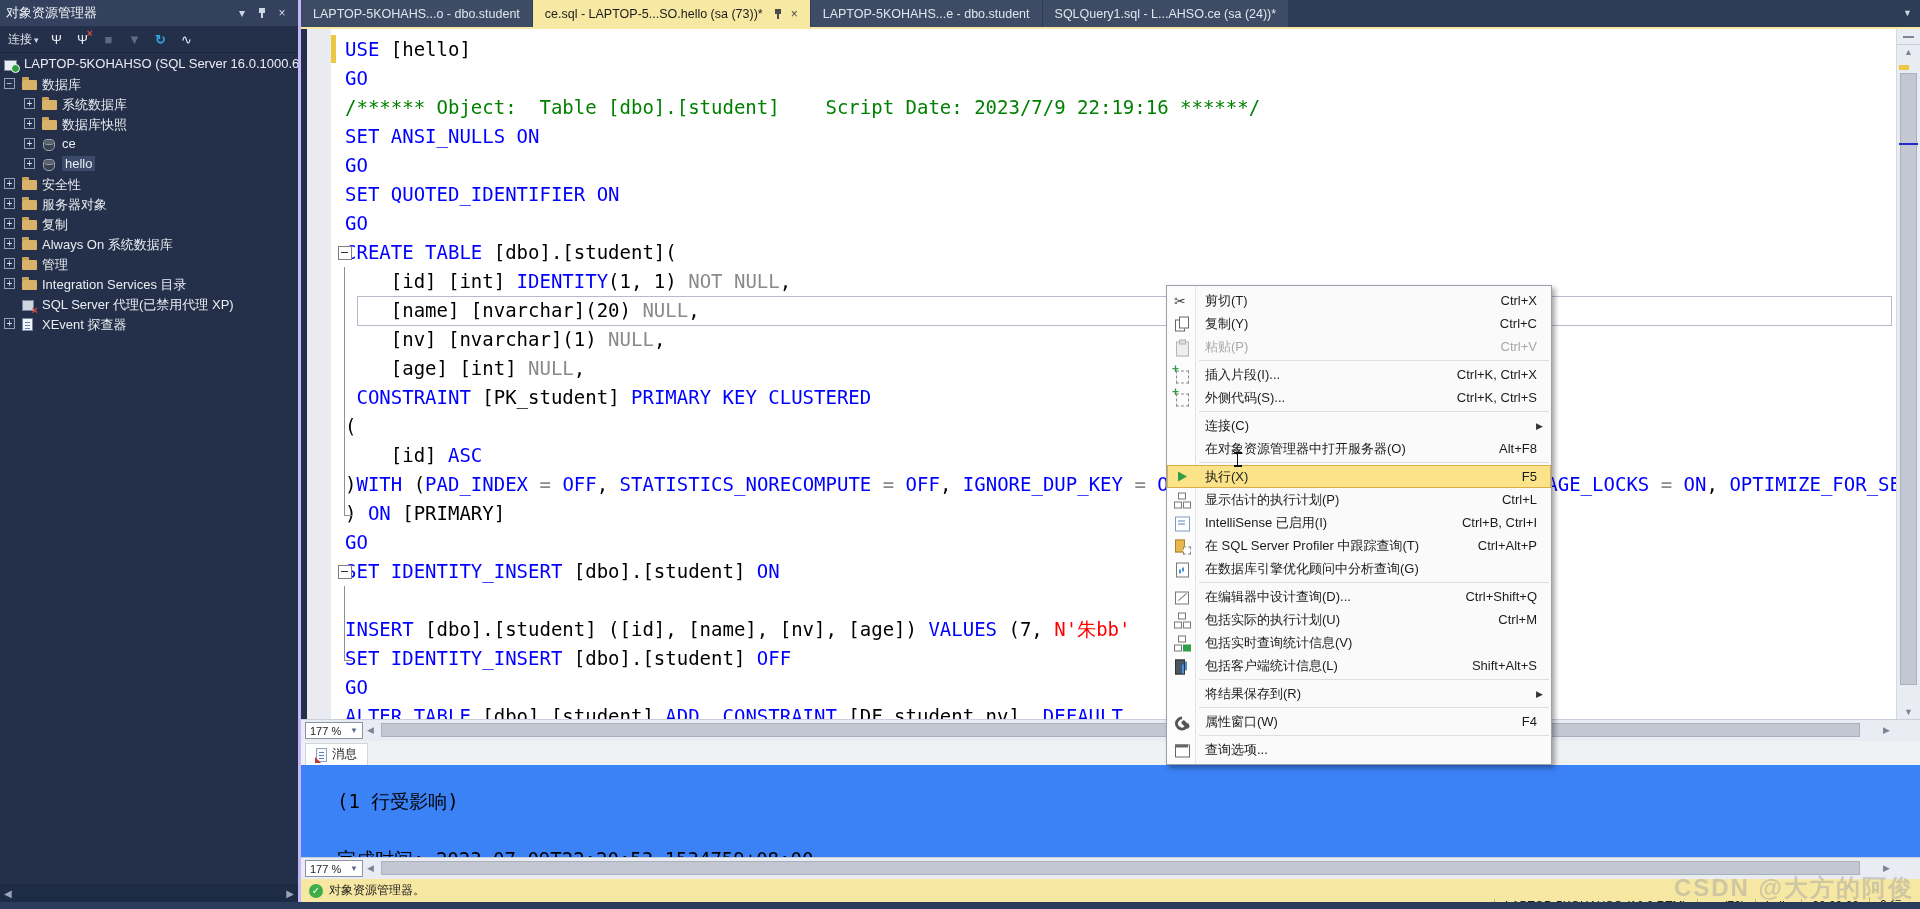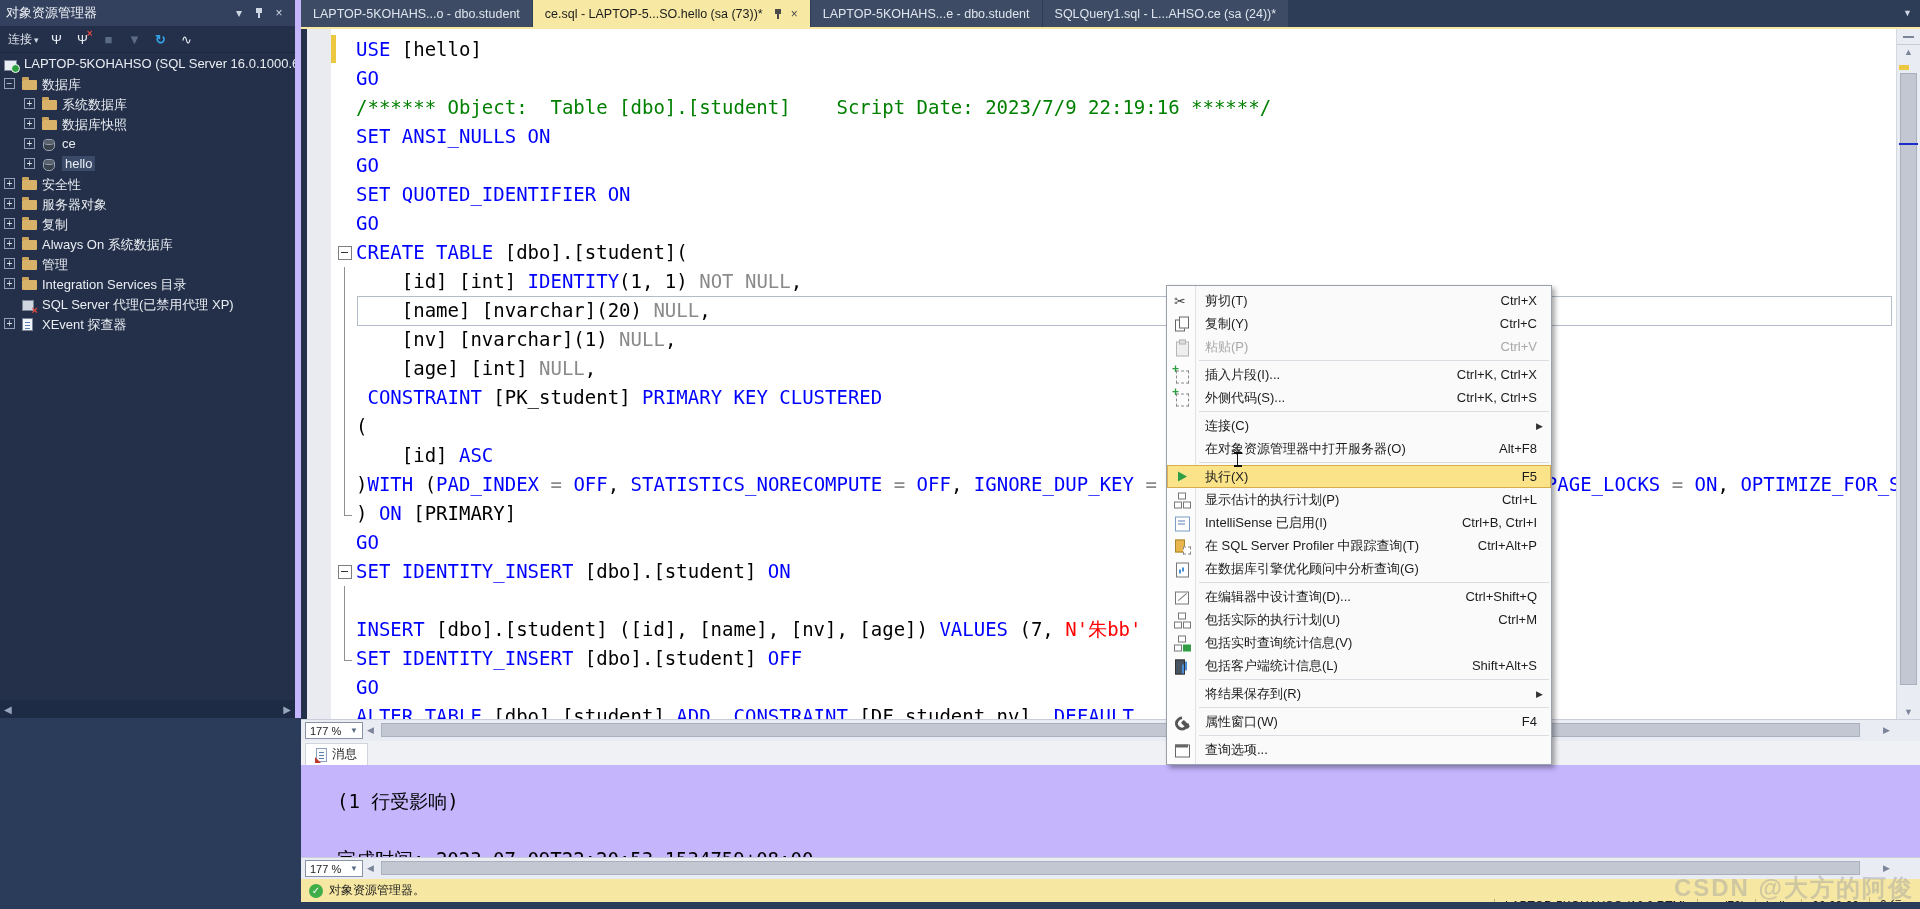--- a/index.html
+++ b/index.html
@@ -1,20 +1,20 @@
 <!DOCTYPE html>
 <html><head>
 <meta charset="utf-8">
 <style>
   * { box-sizing: border-box; margin: 0; padding: 0; }
   html,body { width:1920px; height:909px; overflow:hidden; }
   body { position:relative; font-family:"Liberation Sans",sans-serif; background:#2b3c5a; cursor:default; }
 
   
-  .sidebar { position:absolute; left:0; top:0; width:301px; height:718px; background:#243049; color:#e6e9ف; color:#e6e9ef; border-right:6px solid #c4b5fd; }
+  .sidebar { position:absolute; left:0; top:0; width:301px; height:902px; background:#243049; color:#e6e9ف; color:#e6e9ef; border-right:3px solid #c4b5fd; }
   .sb-title { height:26px; background:#33415e; display:flex; align-items:center; padding:0 6px; font-size:13px; color:#f0f3f8; }
   .sb-title .spacer { flex:1; }
   .sb-btn { width:20px; height:20px; display:flex; align-items:center; justify-content:center; color:#cfd6e4; font-size:12px; }
   .pin-icon { position:relative; width:10px; height:12px; display:inline-block; }
   .pin-icon::before { content:""; position:absolute; left:2px; top:1px; width:6px; height:5px; background:#cfd6e4; }
   .pin-icon::after { content:""; position:absolute; left:4px; top:6px; width:2px; height:5px; background:#cfd6e4; }
   .sb-toolbar { height:27px; display:flex; align-items:center; gap:10px; padding:0 8px; font-size:12px; border-bottom:1px solid #1a2740; color:#dfe5ee; }
   .tb-glyph { position:relative; width:16px; text-align:center; font-size:13px; color:#e8edf5; }
   .tb-glyph.dis { color:#5c6b85; }
   .tb-disconnect::after { content:"×"; position:absolute; top:-4px; right:-2px; color:#e04a3f; font-size:10px; font-weight:bold; }
@@ -49,21 +49,21 @@
   .tab .tab-close { margin-left:8px; font-size:12px; color:#4a4a4a; }
   .tab-list-btn { position:absolute; right:8px; top:8px; font-size:9px; color:#cfd6e4; }
   .tab-underline { position:absolute; left:301px; right:0; top:27px; height:2px; background:#f7e9a4; }
 
   
   .editor { position:absolute; left:301px; right:0; top:29px; height:690px; background:#ffffff; overflow:hidden; }
   .margin-dark { position:absolute; left:0; top:0; bottom:0; width:6px; background:#243049; }
   .gutter { position:absolute; left:6px; top:0; bottom:0; width:24px; background:#e9ebf0; }
   .change-bar { position:absolute; left:30px; top:6px; width:5px; height:28px; background:#ecc740; }
   .code { position:absolute; left:36px; top:6px; right:24px; bottom:0; font-family:"DejaVu Sans Mono","Liberation Mono",monospace; font-size:19px; line-height:29px; white-space:pre; color:#000; }
-  .line { height:29px; position:relative; padding-left:19px; }
+  .line { height:29px; position:relative; padding-left:8px; }
   .line.cur::before { content:""; position:absolute; left:20px; right:4px; top:0; height:28px; border:1px solid #b4bcca; }
   .fold { position:absolute; left:0; top:0; width:20px; height:100%; }
   .fold.open::before { content:""; position:absolute; left:1px; top:8px; width:12px; height:12px; border:1px solid #7e7e7e; background:#fff; }
   .fold.open::after { content:""; position:absolute; left:4px; top:14px; width:7px; height:1px; background:#333; }
   .fold.cont::before { content:""; position:absolute; left:7px; top:0; height:29px; border-left:1px solid #8f8f8f; }
   .fold.end::before { content:""; position:absolute; left:7px; top:0; height:16px; width:7px; border-left:1px solid #8f8f8f; border-bottom:1px solid #8f8f8f; }
   .code .k { color:#0000ff; }
   .code .d { color:#000000; }
   .code .g { color:#8a8a8a; }
   .code .c { color:#008000; }
@@ -81,21 +81,21 @@
   .hscroll { position:absolute; left:301px; right:0; height:22px; background:#e9ecf2; border-top:1px solid #c9ceda; }
   .hscroll.editor-h { top:719px; }
   .hscroll.msg-h { top:857px; }
   .zoom-combo { position:absolute; left:4px; top:2px; width:58px; height:17px; background:#fff; border:1px solid #8a93a6; font-size:11px; display:flex; align-items:center; padding:0 4px; color:#222; }
   .zoom-combo .zc-arrow { margin-left:auto; font-size:8px; color:#5a6residual; color:#5a6residual; color:#5a6b85; }
   .hs-left { position:absolute; left:66px; top:5px; font-size:9px; color:#7b8499; }
   .hs-thumb { position:absolute; left:80px; right:60px; top:3px; height:14px; background:#c2c7d2; border:1px solid #aab0bd; }
   .hs-right { position:absolute; right:30px; top:5px; font-size:9px; color:#7b8499; }
 
   
-  .messages { position:absolute; left:301px; right:0; top:741px; height:116px; background:#c4b5fd; }
+  .messages { position:absolute; left:301px; right:0; top:741px; height:116px; background:#3b82f6; }
   .msg-tabrow { height:24px; background:#f0f1f5; display:flex; align-items:flex-end; padding-left:4px; }
   .msg-tab { display:flex; align-items:center; gap:5px; background:#fff; border:1px solid #d0d4dd; border-bottom:none; height:22px; padding:0 10px; font-size:12.5px; color:#1c1c1c; }
   .msg-icon { position:relative; width:11px; height:14px; background:#f8fafc; border:1px solid #8ea0c0; }
   .msg-icon::before { content:""; position:absolute; left:2px; top:3px; width:5px; height:1px; background:#5b7fb5; box-shadow:0 3px 0 #5b7fb5, 0 6px 0 #5b7fb5; }
   .msg-icon::after { content:""; position:absolute; left:-2px; bottom:-2px; border-left:6px solid #c0392b; border-top:6px solid transparent; }
   .msg-body { padding:22px 0 0 36px; font-family:"DejaVu Sans Mono","Liberation Mono",monospace; font-size:19px; line-height:29px; white-space:pre; color:#000; }
 
   
   .statusbar { position:absolute; left:301px; right:0; top:879px; height:23px; background:#f6e7a2; display:flex; align-items:center; font-size:12px; color:#1e1e1e; padding:0 8px; }
   .st-check { width:14px; height:14px; border-radius:50%; background:#3fae49; color:#fff; font-size:10px; line-height:14px; text-align:center; margin-right:6px; flex:none; }

